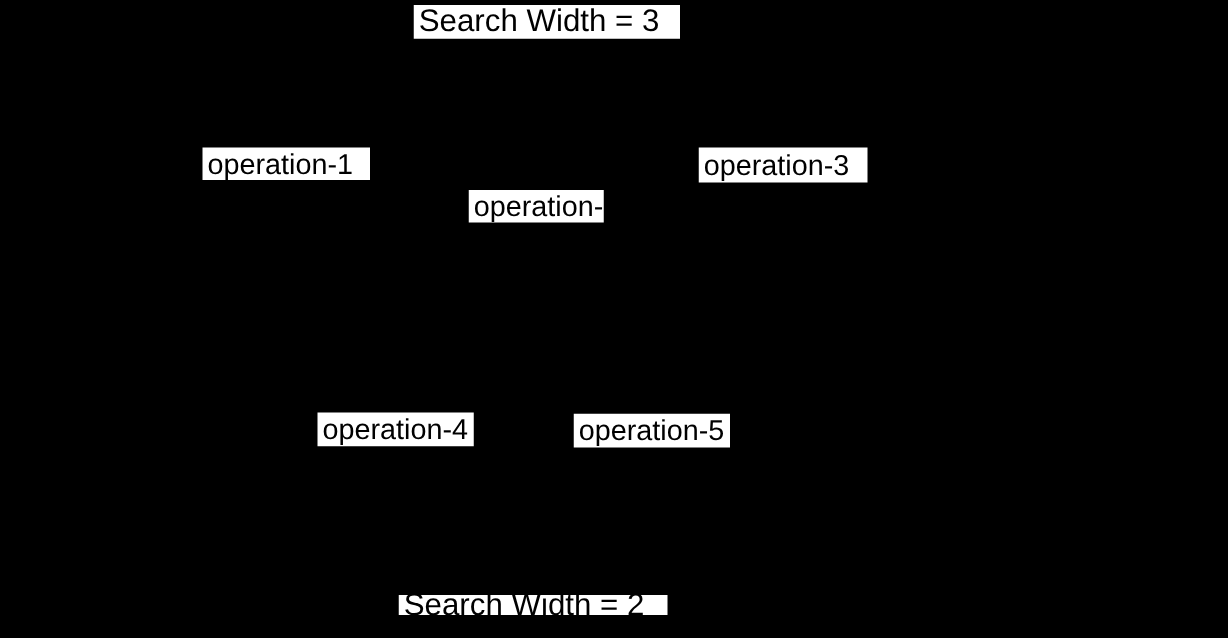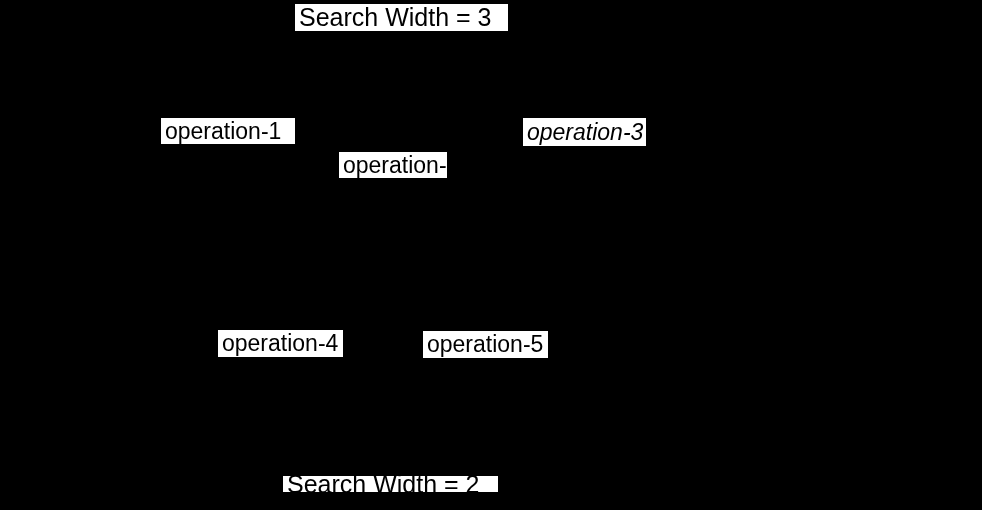--- a/index.html
+++ b/index.html
@@ -18,31 +18,32 @@
     .chip {
       position: absolute;
       background: #ffffff;
       color: #000000;
       display: flex;
       align-items: center;
       box-sizing: border-box;
       padding-left: 4px;
       white-space: nowrap;
       line-height: 1;
+      margin-left: 36px;
     }
     .banner {
       font-size: 25px;
     }
     .node {
       font-size: 23px;
     }
     .chip-top-banner    { left: 295px; top: 4px;   width: 213px; height: 27px; }
-    .chip-op1           { left: 161px; top: 118px; width: 134px; height: 26px; }
+    .chip-op1           { left: 126px; top: 118px; width: 134px; height: 26px; }
     .chip-op2           { left: 339px; top: 152px; width: 108px; height: 26px; }
-    .chip-op3           { left: 523px; top: 118px; width: 123px; height: 28px; font-style: italic; }
+    .chip-op3           { left: 523px; top: 118px; width: 135px; height: 28px; }
     .chip-op4           { left: 218px; top: 330px; width: 125px; height: 27px; }
     .chip-op5           { left: 423px; top: 331px; width: 125px; height: 27px; }
     .chip-bottom-banner { left: 283px; top: 476px; width: 215px; height: 16px; }
   </style>
 </head>
 <body>
 
 <div class="canvas">
 
   <div class="chip banner chip-top-banner">Search Width = 3</div>

